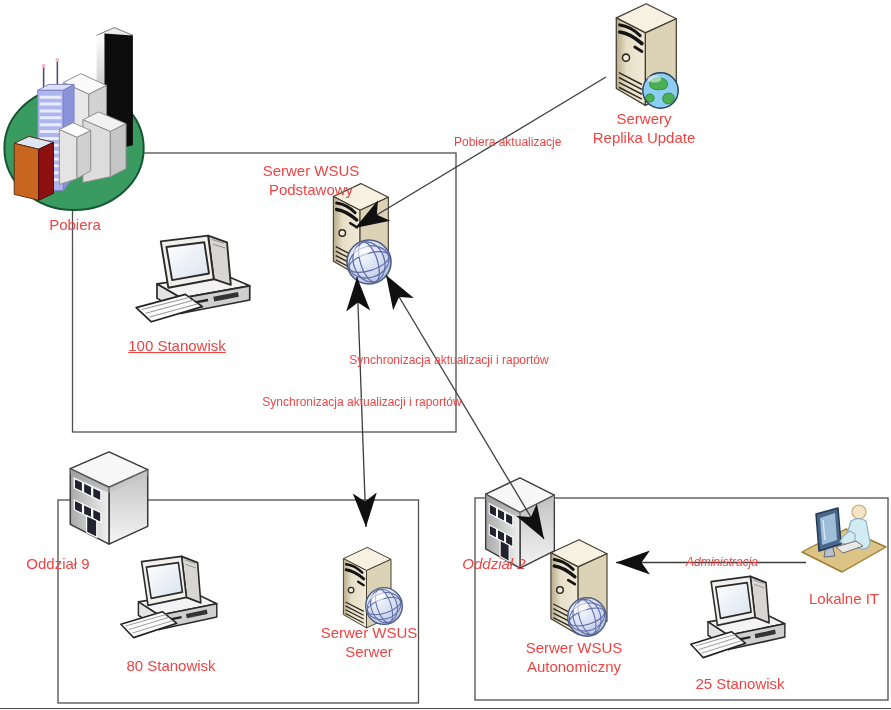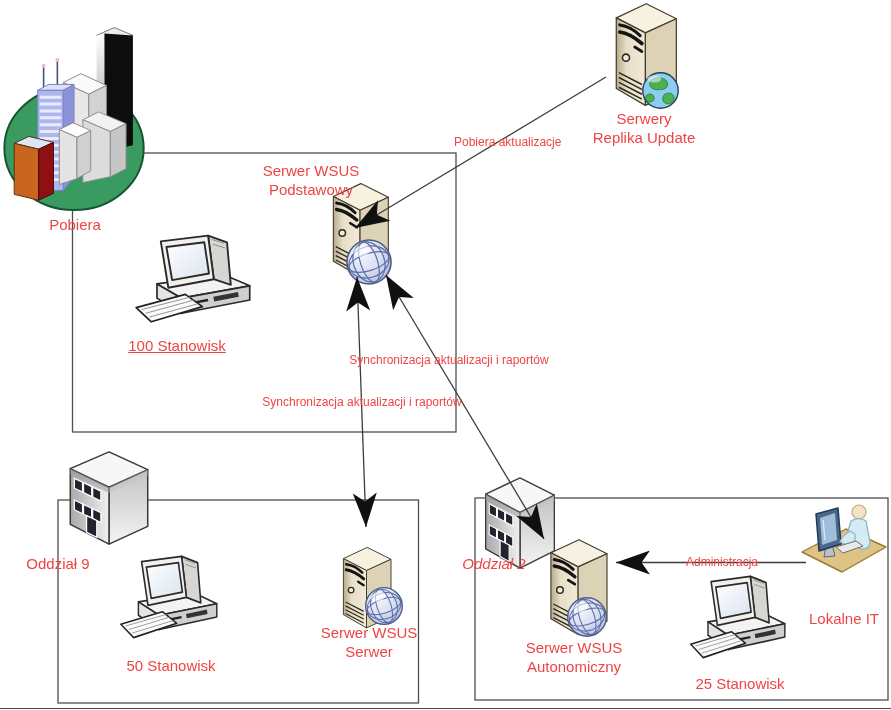--- a/index.html
+++ b/index.html
@@ -289,55 +289,55 @@
 
   <div class="lbl" style="left:177px;top:336px;text-decoration:underline;">
     <span>100 Stanowisk</span>
   </div>
 
   <div class="lbl" style="left:58px;top:554px;">
     <span>Oddział 9</span>
   </div>
 
   <div class="lbl" style="left:171px;top:656px;">
-    <span>50 Stanowisk</span>
+    <span>80 Stanowisk</span>
   </div>
 
   <div class="lbl" style="left:369px;top:623px;">
     <div>Serwer WSUS</div>
     <div>Serwer</div>
   </div>
 
   <div class="lbl" style="left:494px;top:554px;font-style:italic;">
     <span>Oddział 2</span>
   </div>
 
   <div class="lbl" style="left:574px;top:638px;">
     <div>Serwer WSUS</div>
     <div>Autonomiczny</div>
   </div>
 
   <div class="lbl" style="left:740px;top:674px;text-align:center;">
     <span>25 Stanowisk</span>
   </div>
 
-  <div class="lbl" style="left:844px;top:589px;margin-top:20px;">
+  <div class="lbl" style="left:844px;top:589px;">
     <span>Lokalne IT</span>
   </div>
 
   <div class="lbl edge-lbl left" style="left:454px;top:135px;text-align:right;">
     <span>Pobiera aktualizacje</span>
   </div>
 
   <div class="lbl edge-lbl" style="left:449px;top:353px;">
     <span>Synchronizacja aktualizacji i raportów</span>
   </div>
 
   <div class="lbl edge-lbl" style="left:362px;top:395px;">
     <span>Synchronizacja aktualizacji i raportów</span>
   </div>
 
-  <div class="lbl edge-lbl" style="left:722px;top:555px;">
+  <div class="lbl edge-lbl" style="left:722px;top:555px;font-style:italic;">
     <span>Administracja</span>
   </div>
 
   <div class="bottom-edge"></div>
 </div>
 
 </body></html>

